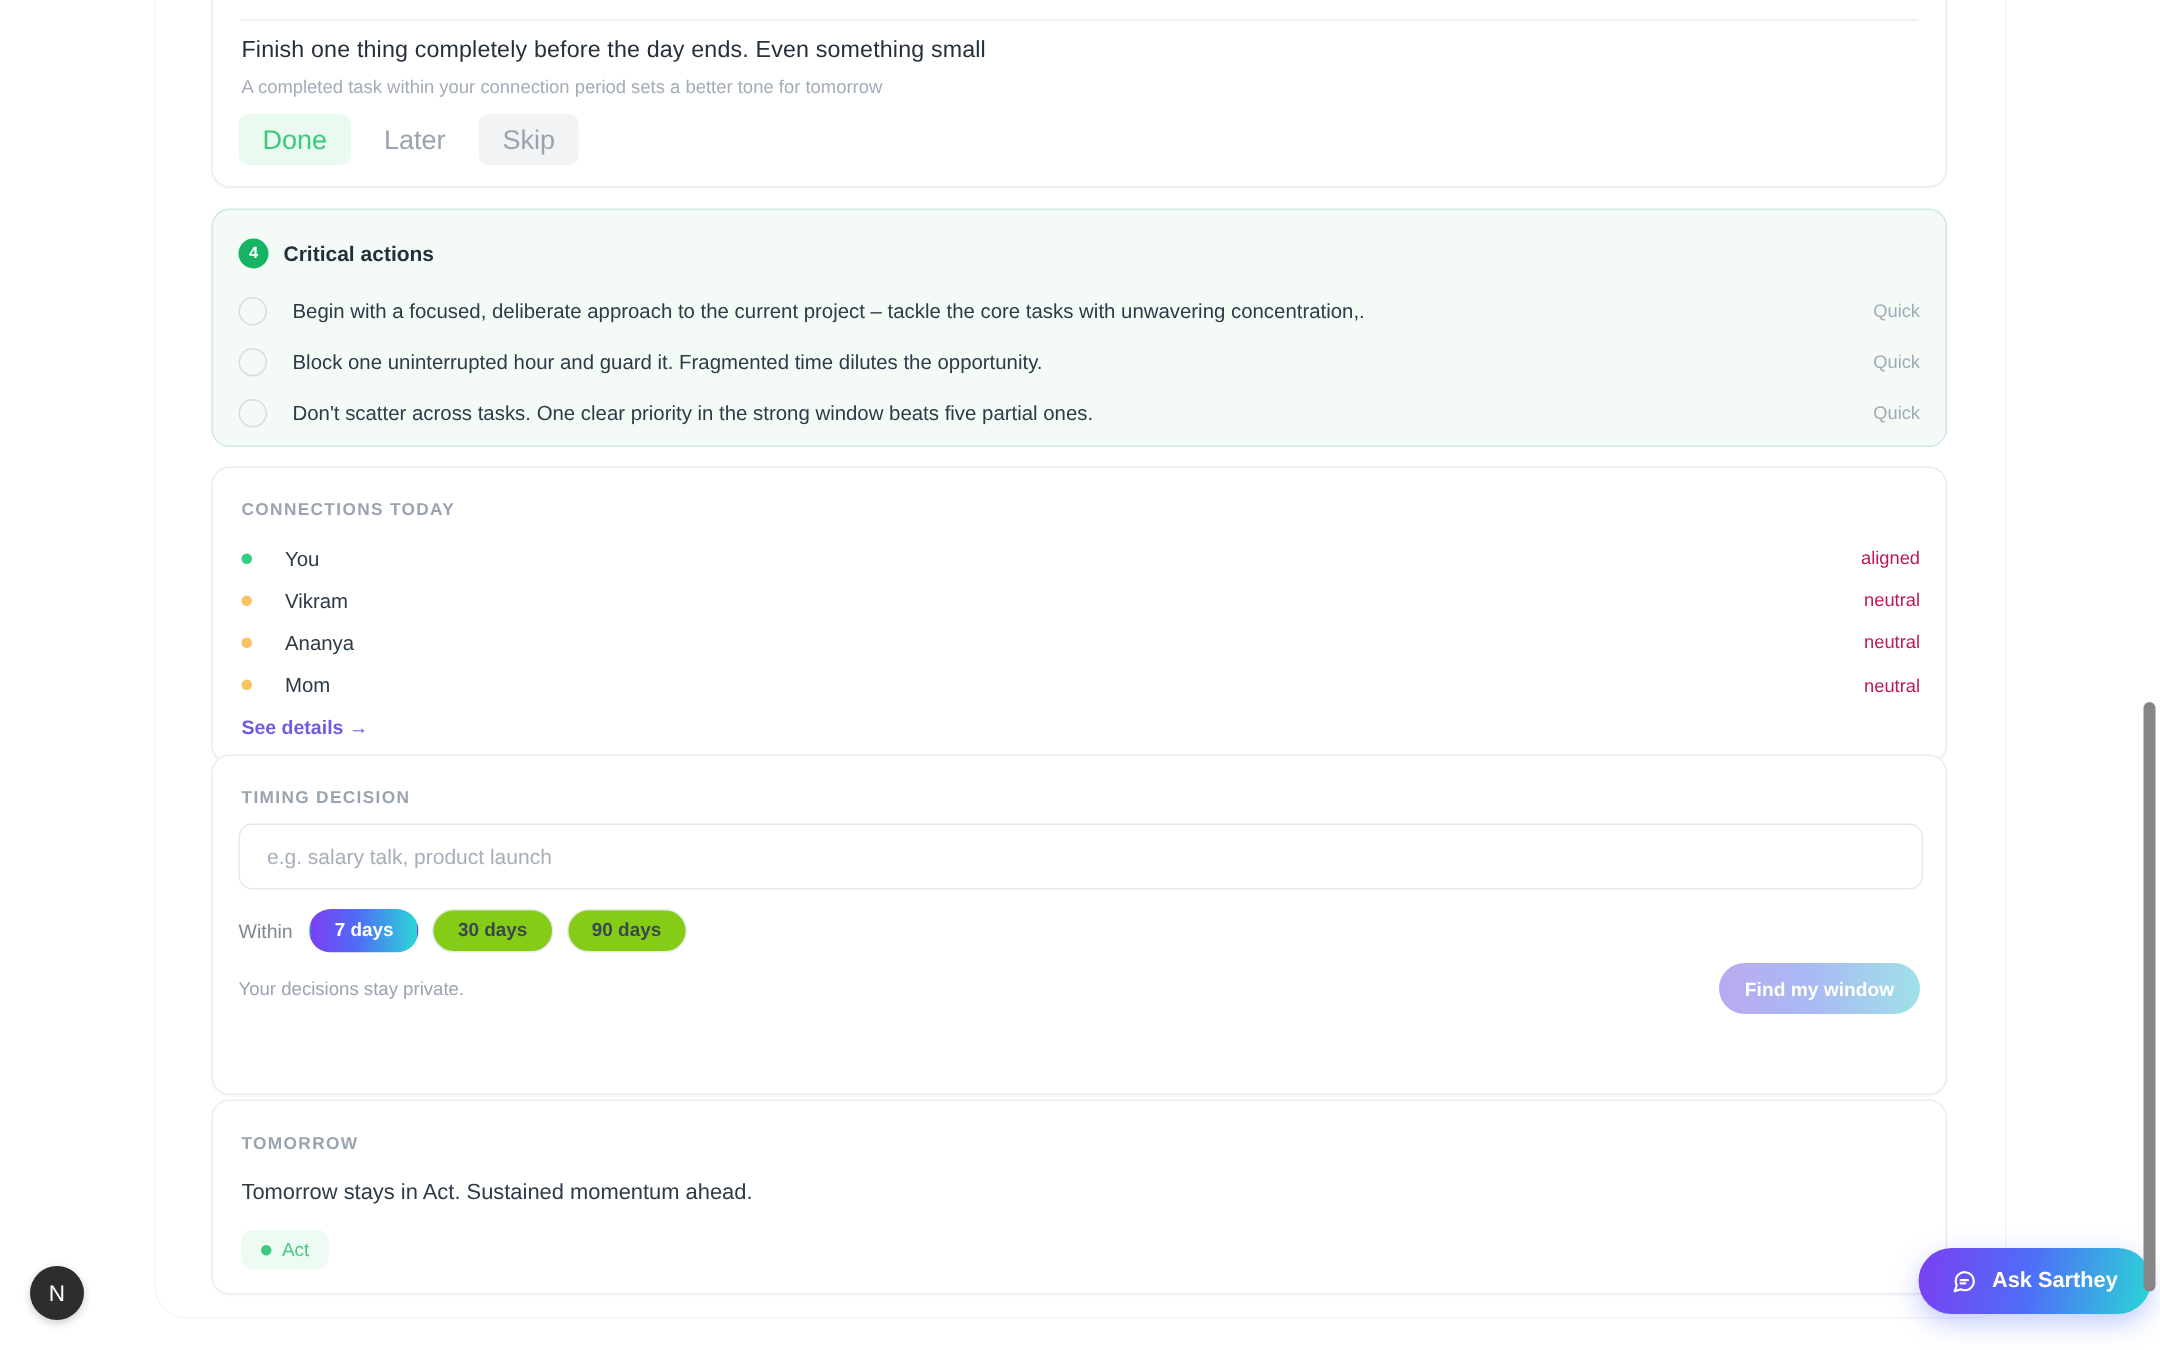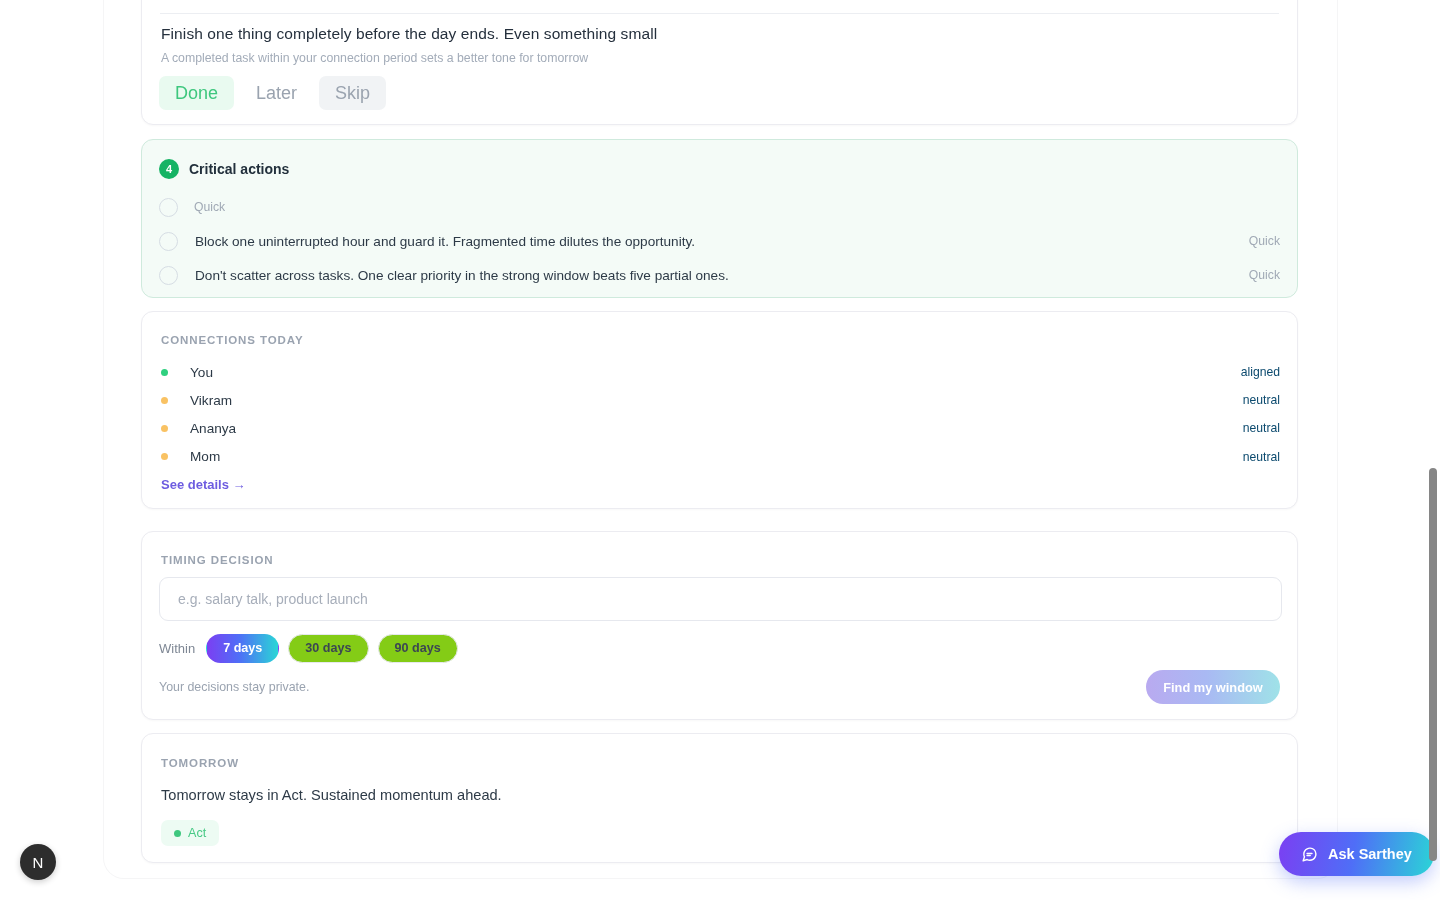--- a/index.html
+++ b/index.html
@@ -192,40 +192,40 @@
     flex: 0 0 auto;
   }
   .conn-name {
     margin-left: 22px;
     font-size: 13.6px;
     color: #2d3a47;
     flex: 1 1 auto;
   }
   .conn-state {
     font-size: 12.2px;
-    color: #0c4a6e;
+    color: #be185d;
   }
   .conn-link {
     position: absolute;
     left: 19px;
     top: 165px;
     font-size: 13px;
     color: #6d5ce0;
     text-decoration: none;
     cursor: pointer;
     font-weight: bold;
   }
 
   
   .card-timing {
     position: absolute;
     left: 141px;
-    top: 531px;
+    top: 503px;
     width: 1157px;
-    height: 189px;
+    height: 227px;
   }
   .timing-label { position: absolute; left: 19px; top: 22px; }
   .timing-input {
     position: absolute;
     left: 17px;
     top: 45px;
     width: 1123px;
     height: 44px;
     border: 1px solid #e6e8ee;
     border-radius: 9px;
@@ -409,20 +409,21 @@
   </div>
 
   <div class="card-critical">
     <div class="crit-head">
       <div class="crit-badge">4</div>
       <div class="crit-title">Critical actions</div>
     </div>
     <div class="crit-list">
       <div class="crit-row">
         <div class="crit-check"></div>
+        <div class="crit-text">Begin with a focused, deliberate approach to the current project – tackle the core tasks with unwavering concentration,.</div>
         <div class="crit-tag">Quick</div>
       </div>
       <div class="crit-row">
         <div class="crit-check"></div>
         <div class="crit-text">Block one uninterrupted hour and guard it. Fragmented time dilutes the opportunity.</div>
         <div class="crit-tag">Quick</div>
       </div>
       <div class="crit-row">
         <div class="crit-check"></div>
         <div class="crit-text">Don't scatter across tasks. One clear priority in the strong window beats five partial ones.</div>

